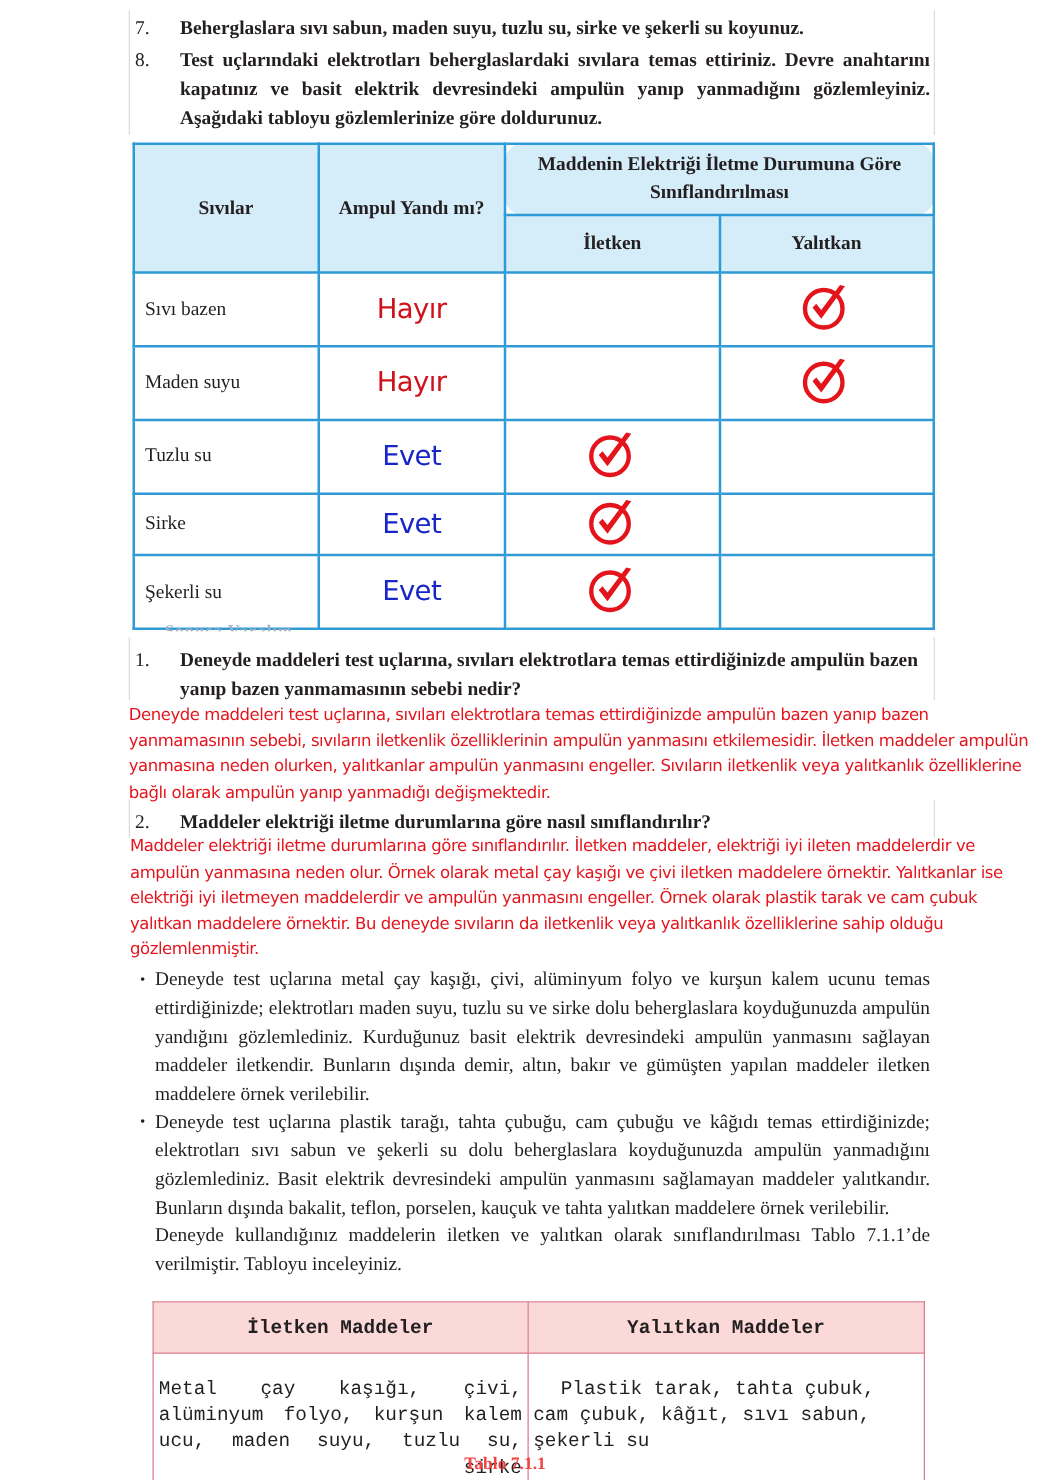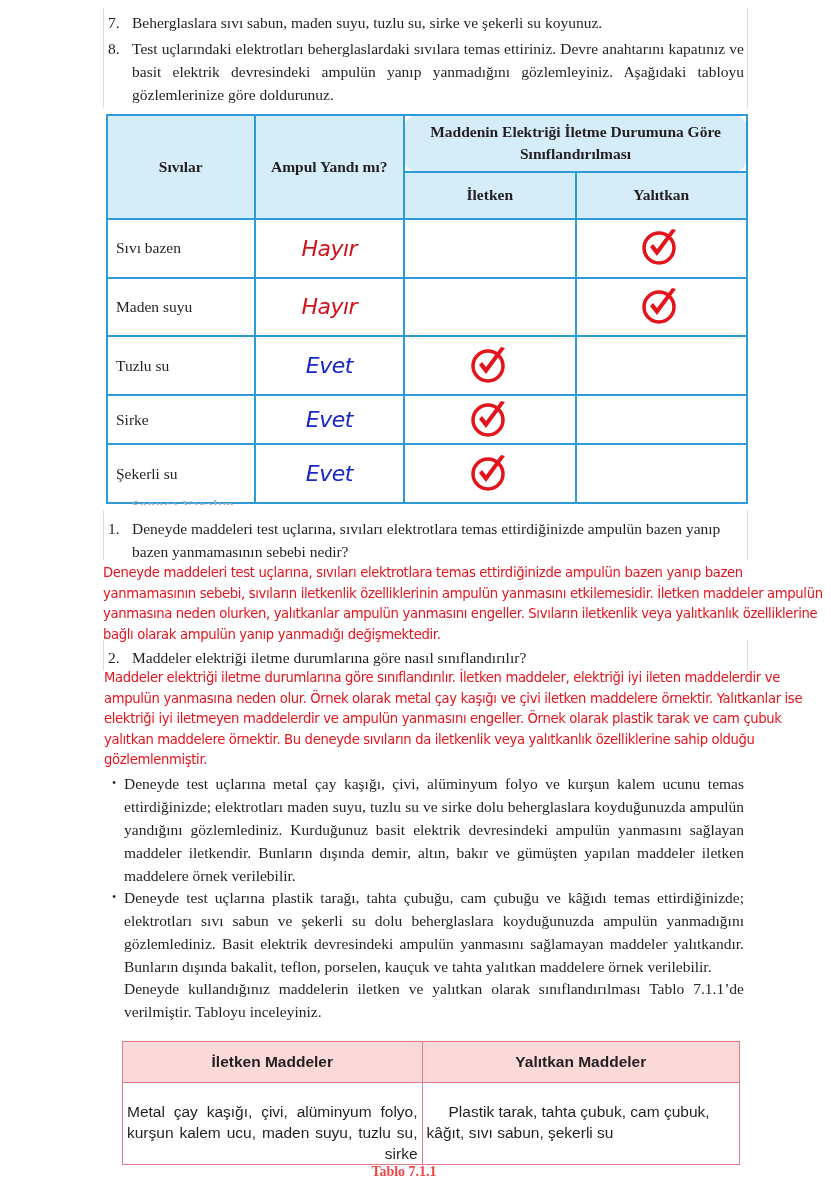--- a/index.html
+++ b/index.html
@@ -1,36 +1,36 @@
 <!DOCTYPE html>
 <html><head>
 <meta charset="utf-8">
 <style>
   html, body { margin:0; padding:0; background:#ffffff; }
   body { width:831px; height:1184px; position:relative; overflow:hidden; font-family:"Liberation Serif", serif; color:#231f20; }
   .vline { position:absolute; background:#d9dde2; width:1px; }
   .serif { font-family:"Liberation Serif", serif; font-size:15.5px; line-height:23px; color:#231f20; }
   .num-item { position:absolute; left:108px; width:636px; }
   .num-item .n { position:absolute; left:0; top:0; }
-  .num-item .t { margin-left:24px; text-align:justify; }
+  .num-item .t { margin-left:36px; text-align:justify;font-weight:bold; }
   .ans { position:absolute; font-family:"DejaVu Sans", sans-serif; font-size:13.2px; line-height:20.6px; color:#e4141c; letter-spacing:-0.35px; }
   
   #obs-table { position:absolute; left:106px; top:114px; width:642px; height:390px; border-collapse:collapse; }
   #obs-table td, #obs-table th { border:2px solid #2e9bd6; padding:0; }
   #obs-table th { background:#d5ecf9; font-weight:bold; font-size:15.5px; color:#231f20; font-family:"Liberation Serif", serif; text-align:center; }
   #obs-table td.liq { font-size:15.5px; padding-left:8px; text-align:left; }
-  #obs-table td.yn { text-align:center; font-family:"DejaVu Sans", sans-serif; font-size:22px; letter-spacing:-0.5px;font-style:italic; }
+  #obs-table td.yn { text-align:center; font-family:"DejaVu Sans", sans-serif; font-size:22px; letter-spacing:-0.5px; }
   #obs-table td.chk { text-align:center; }
   .check-icon { display:inline-block; width:42px; height:42px; }
   .bullet { position:absolute; left:112px; width:632px; }
   .bullet .dot { position:absolute; left:0; top:0; font-size:12px; }
   .bullet .t { margin-left:12px; text-align:justify; }
   
   #class-table { position:absolute; left:122px; top:1041px; width:618px; height:116px; border-collapse:collapse; }
-  #class-table th, #class-table td { border:1.5px solid #de7c8e; font-family:Liberation Sans, sans-serif; font-size:15.5px; color:#231f20; }
+  #class-table th, #class-table td { border:1.5px solid #de7c8e; font-family:Liberation Mono, monospace; font-size:15.5px; color:#231f20; }
   #class-table th { background:#fcd9d9; height:38px; font-weight:bold; text-align:center; }
   #class-table td { vertical-align:top; padding:18px 4px 0 4px; line-height:21px; background:#fff; }
   #class-table td.left { text-align:right; }
   .caption { position:absolute; top:1164px; left:0; width:808px; text-align:center; font-weight:bold; font-size:14px; color:#ef4444; }
   .faded { position:absolute; left:132px; top:497px; font-size:13px; color:#9fb0c3; font-weight:bold; letter-spacing:1px; height:8px; overflow:hidden; }
 </style>
 </head>
 <body>
 
 <div class="vline" style="left:103px; top:8px; height:100px;"></div>

